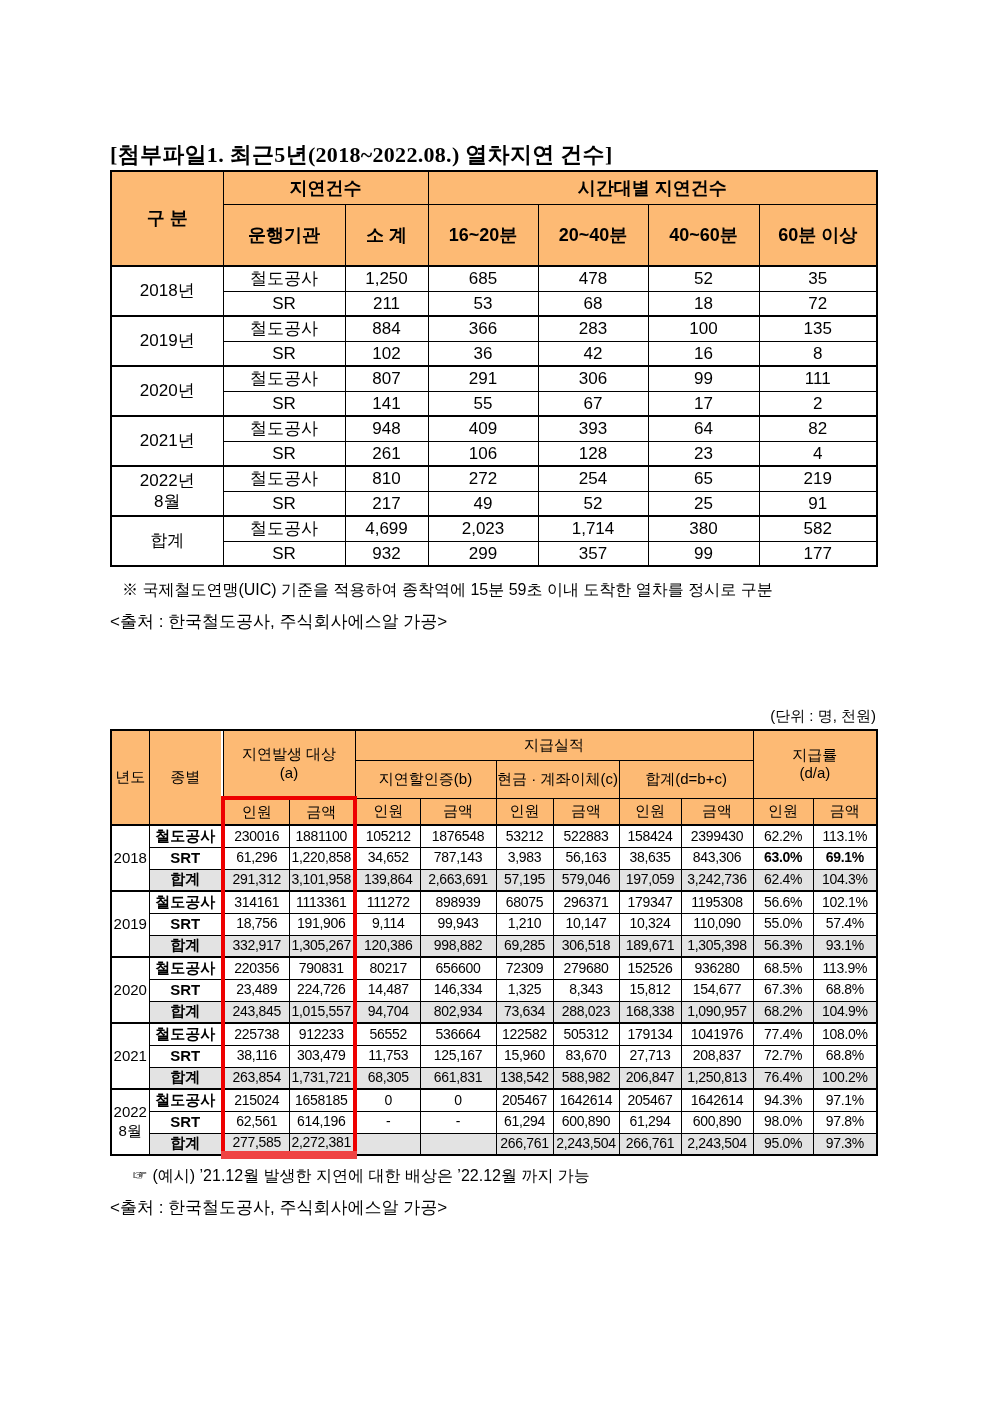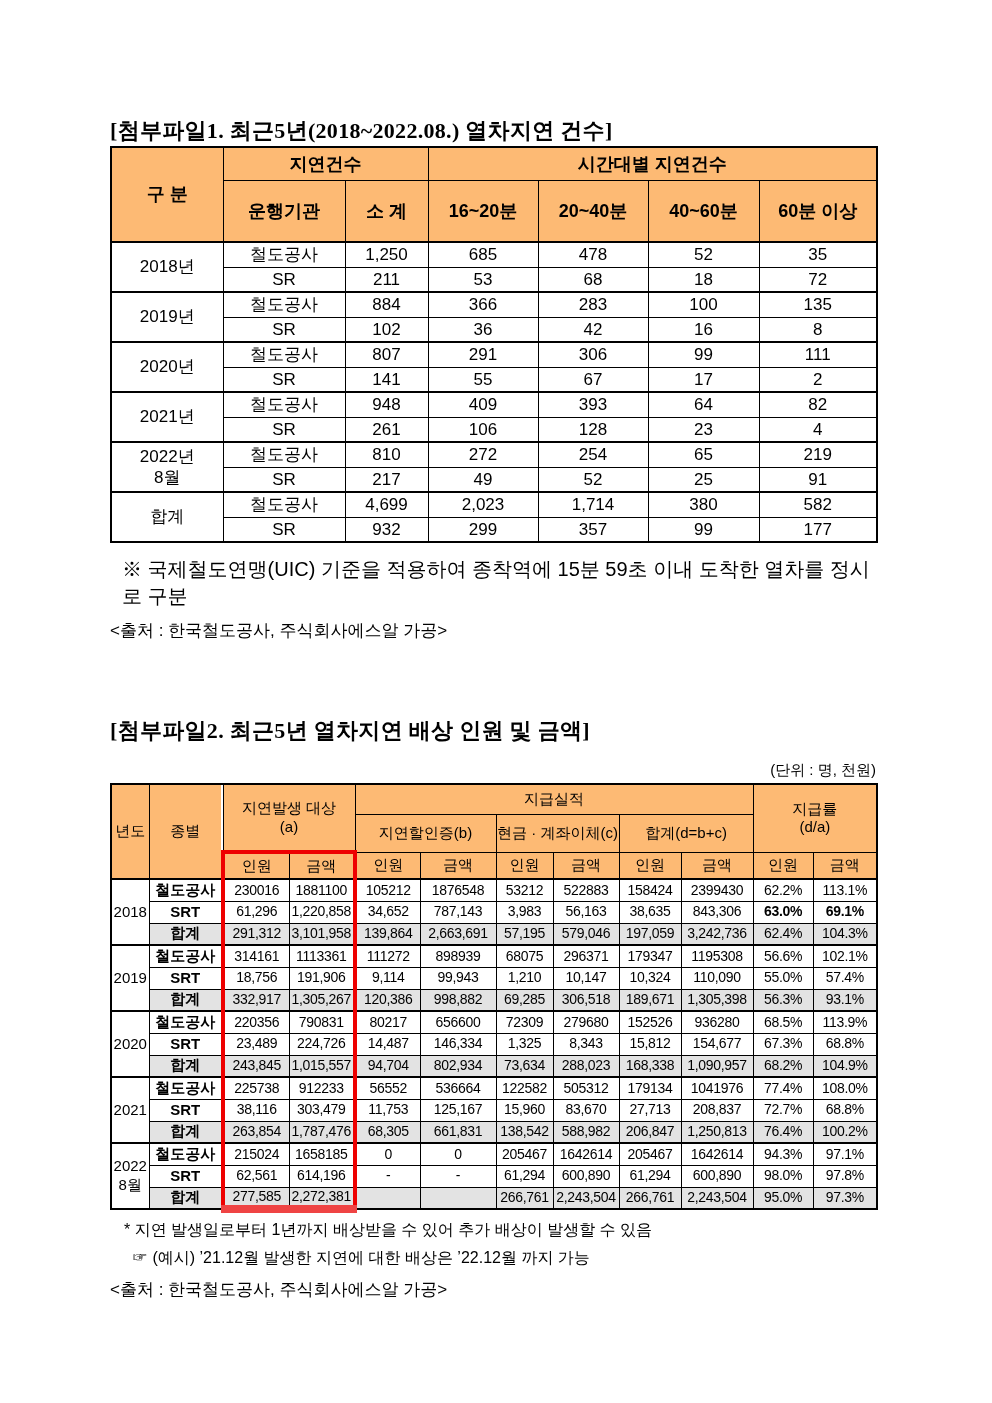--- a/index.html
+++ b/index.html
@@ -3,21 +3,21 @@
 <meta charset="utf-8">
 <style>
   * { margin:0; padding:0; box-sizing:border-box; }
   html,body { background:#ffffff; }
   body {
     width:992px; height:1403px;
     font-family:"Liberation Sans", sans-serif;
     color:#000;
     position:relative;
   }
-  .content { width:766px; margin-left:110px; padding-top:116px; }
+  .content { width:766px; margin-left:110px; padding-top:116px;margin-top:24px; }
 
   .doc-title {
     font-family:"Liberation Serif", serif;
     font-size:22px; font-weight:bold; letter-spacing:0.3px;
   }
   .unit-line { text-align:right; font-size:15px; margin-top:15px; margin-bottom:3px; }
 
   table { border-collapse:collapse; table-layout:fixed; width:766px; border:2px solid #000; }
   th, td {
     border:1px solid #000; text-align:center; vertical-align:middle;
@@ -43,21 +43,21 @@
   .grp td { border-top:2px solid #000; }
   tr.total td { background:#e3e3e3; }
   .b { font-weight:bold; }
 
   
   .rl { border-left:4px solid #ee0000; }
   .rr { border-right:4px solid #ee0000; }
   .rt { border-top:4px solid #ee0000; }
   .rb { border-bottom:8px solid #ef4444; }
 
-  .note-line  { font-size:20px; margin-top:13px; padding-left:12px; }
+  .note-line  { font-size:16px; margin-top:13px; padding-left:12px; }
   .source-line{ font-size:17px; text-align:left; margin-top:9px; }
   .section2   { margin-top:74px; }
   .fn-line    { font-size:16px; margin-top:7px; padding-left:14px; }
   .fn-line.fn2{ padding-left:22px; }
 </style>
 </head>
 <body>
 
 <div class="content">
 
@@ -192,21 +192,20 @@
           <td>99</td>
           <td>177</td>
         </tr>
       </tbody>
   </table>
 
   <div class="note-line">※  국제철도연맹(UIC) 기준을 적용하여 종착역에 15분 59초 이내 도착한 열차를 정시로 구분</div>
   <div class="source-line">&lt;출처 : 한국철도공사, 주식회사에스알 가공&gt;</div>
 
   <div class="section2">
-    <div class="doc-title">[첨부파일2. 최근5년 열차지연 배상 인원 및 금액]</div>
     <div class="unit-line">(단위 : 명, 천원)</div>
 
     <table class="t2">
       <colgroup>
         <col style="width:38px">
           <col style="width:74px">
         <col style="width:66px">
           <col style="width:66px">
         <col style="width:65px">
           <col style="width:76px">
@@ -389,21 +388,21 @@
             <td>15,960</td>
             <td>83,670</td>
             <td>27,713</td>
             <td>208,837</td>
             <td>72.7%</td>
             <td>68.8%</td>
           </tr>
           <tr class="total">
             <td class="label">합계</td>
             <td class="rl">263,854</td>
-            <td class="rr">1,787,476</td>
+            <td class="rr">1,731,721</td>
             <td>68,305</td>
             <td>661,831</td>
             <td>138,542</td>
             <td>588,982</td>
             <td>206,847</td>
             <td>1,250,813</td>
             <td>76.4%</td>
             <td>100.2%</td>
           </tr>
           <tr class="grp">
@@ -443,18 +442,17 @@
             <td>266,761</td>
             <td>2,243,504</td>
             <td>266,761</td>
             <td>2,243,504</td>
             <td>95.0%</td>
             <td>97.3%</td>
           </tr>
         </tbody>
     </table>
 
-    <div class="fn-line">* 지연 발생일로부터 1년까지 배상받을 수 있어 추가 배상이 발생할 수 있음</div>
     <div class="fn-line fn2">☞ (예시) ’21.12월 발생한 지연에 대한 배상은 ’22.12월 까지 가능</div>
     <div class="source-line">&lt;출처 : 한국철도공사, 주식회사에스알 가공&gt;</div>
   </div>
 
 </div>
 
 </body></html>

